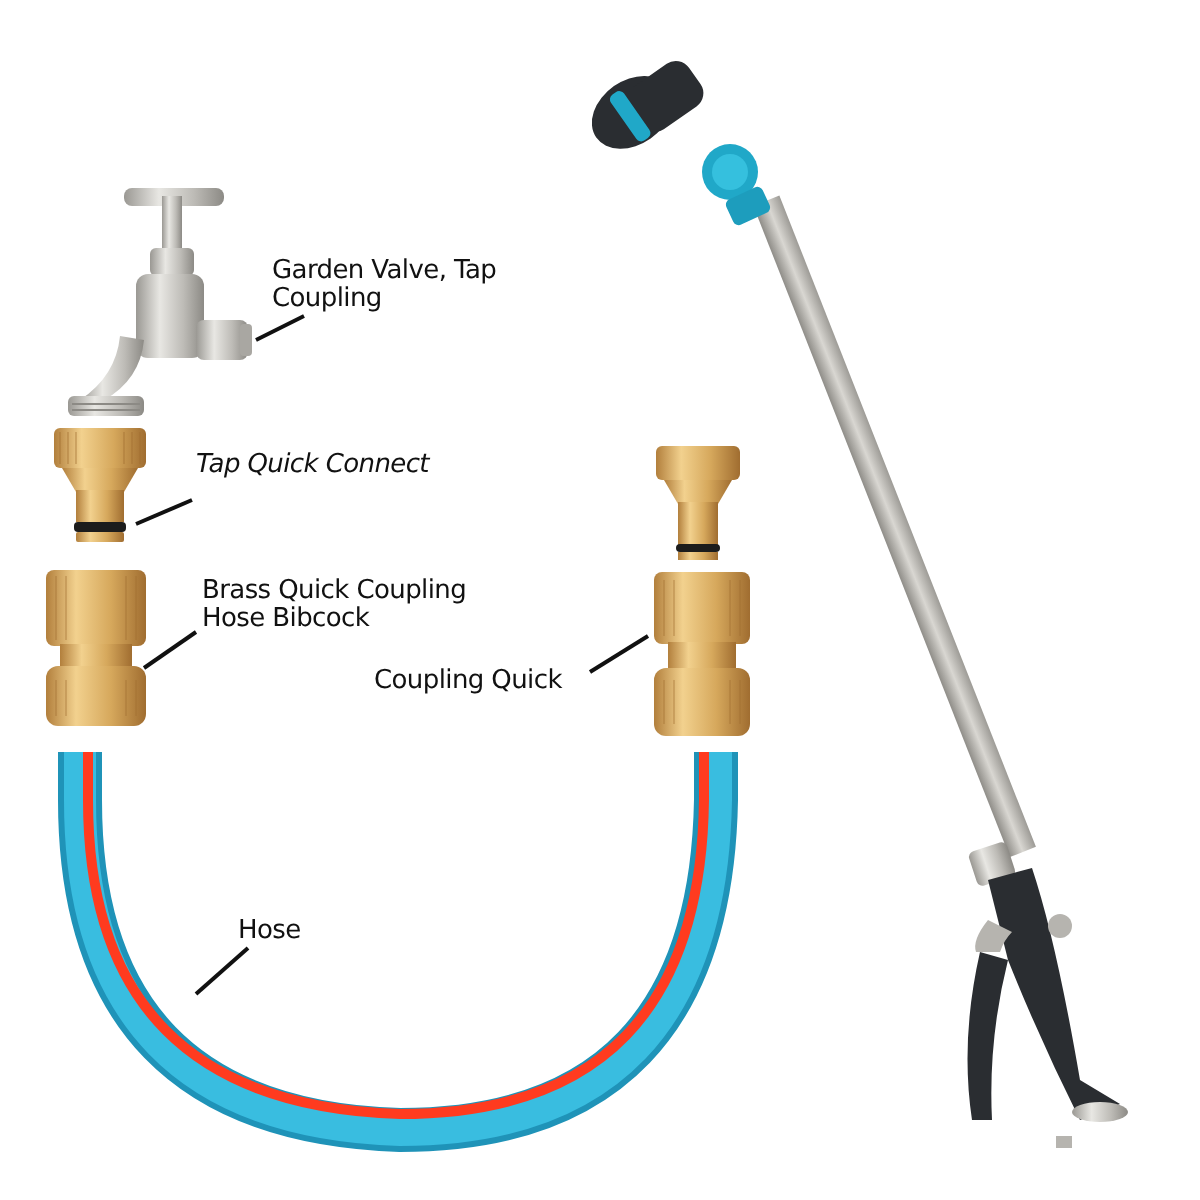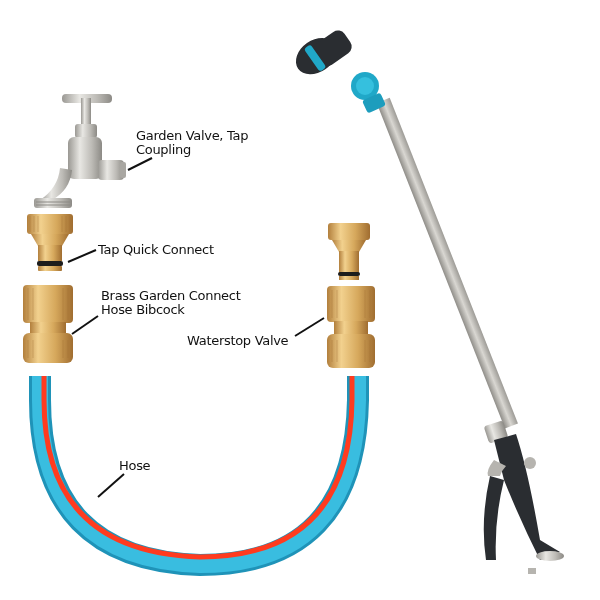--- a/index.html
+++ b/index.html
@@ -147,30 +147,30 @@
       <rect x="528" y="568" width="8" height="6" fill="#b6b4af"></rect>
     </g>
   </g>
 </svg>
 
 <div class="label" style="left:136px; top:129px;">
   <div>Garden Valve, Tap</div>
   <div>Coupling</div>
 </div>
 
-<div class="label" style="left:98px; top:243px;">
+<div class="label" style="left:98px; top:226px;font-style:italic;">
   <div>Tap Quick Connect</div>
 </div>
 
 <div class="label" style="left:101px; top:289px;">
-  <div>Brass Garden Connect</div>
+  <div>Brass Quick Coupling</div>
   <div>Hose Bibcock</div>
 </div>
 
 <div class="label" style="left:187px; top:334px;">
-  <div>Waterstop Valve</div>
+  <div>Coupling Quick</div>
 </div>
 
 <div class="label" style="left:119px; top:459px;">
   <div>Hose</div>
 </div>
 
 </div>
 
 </body></html>

